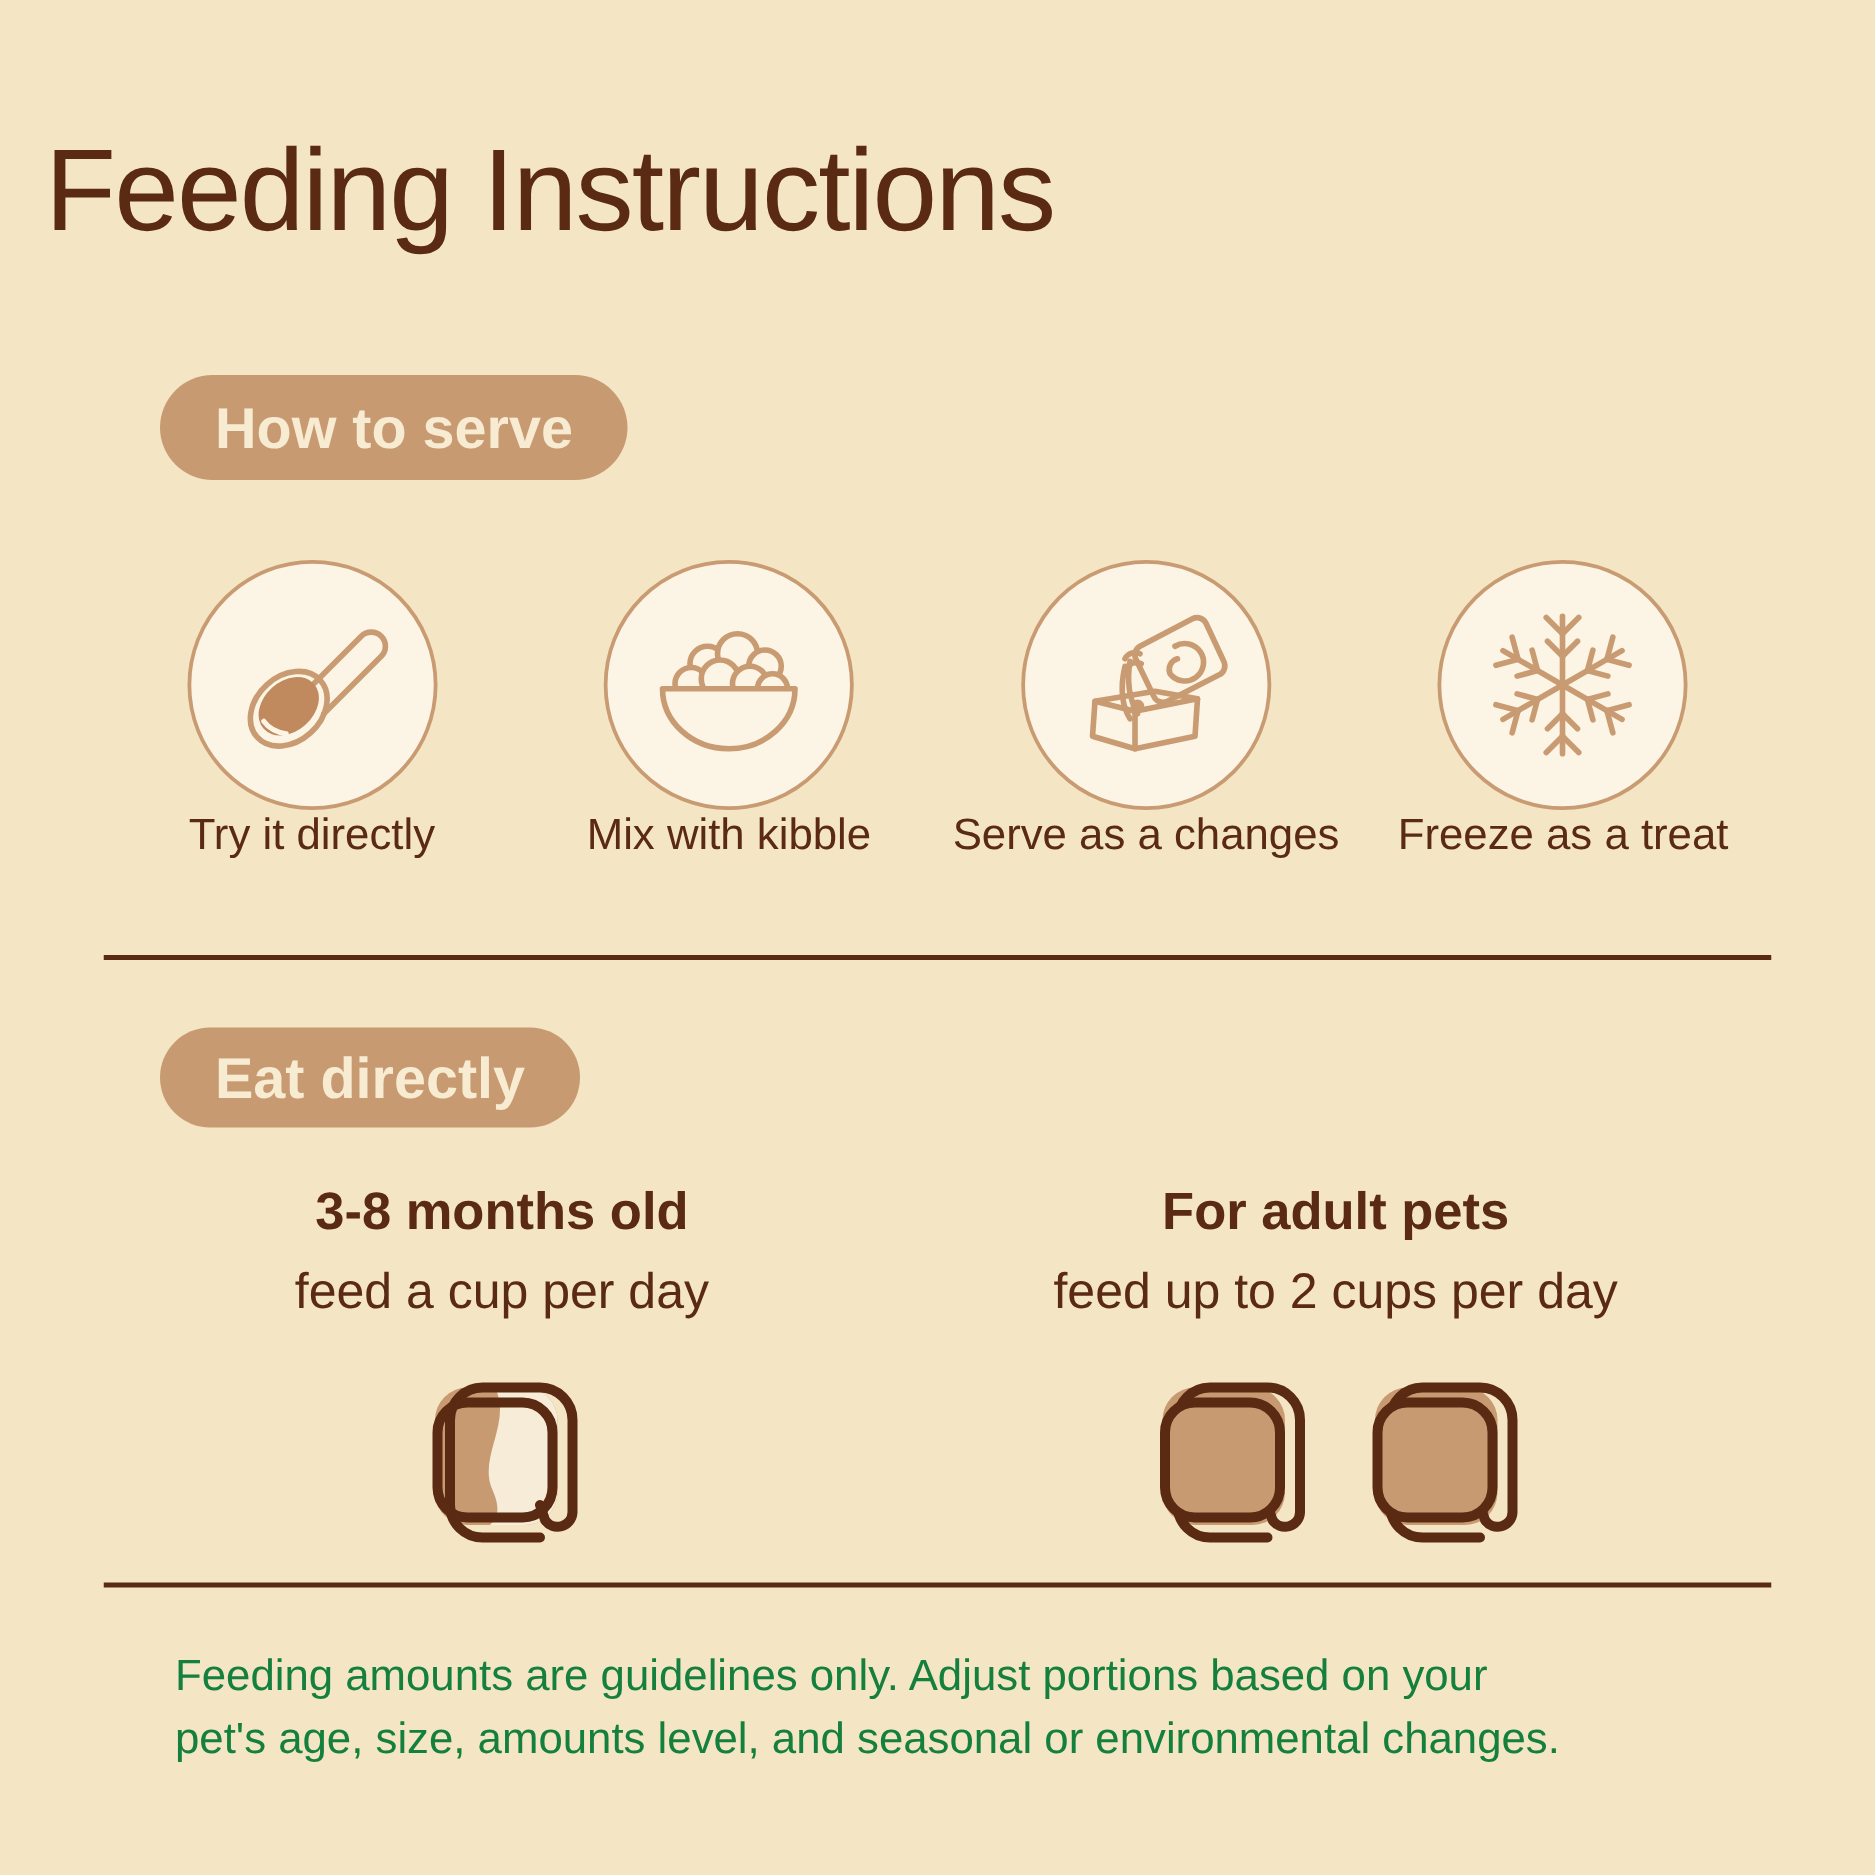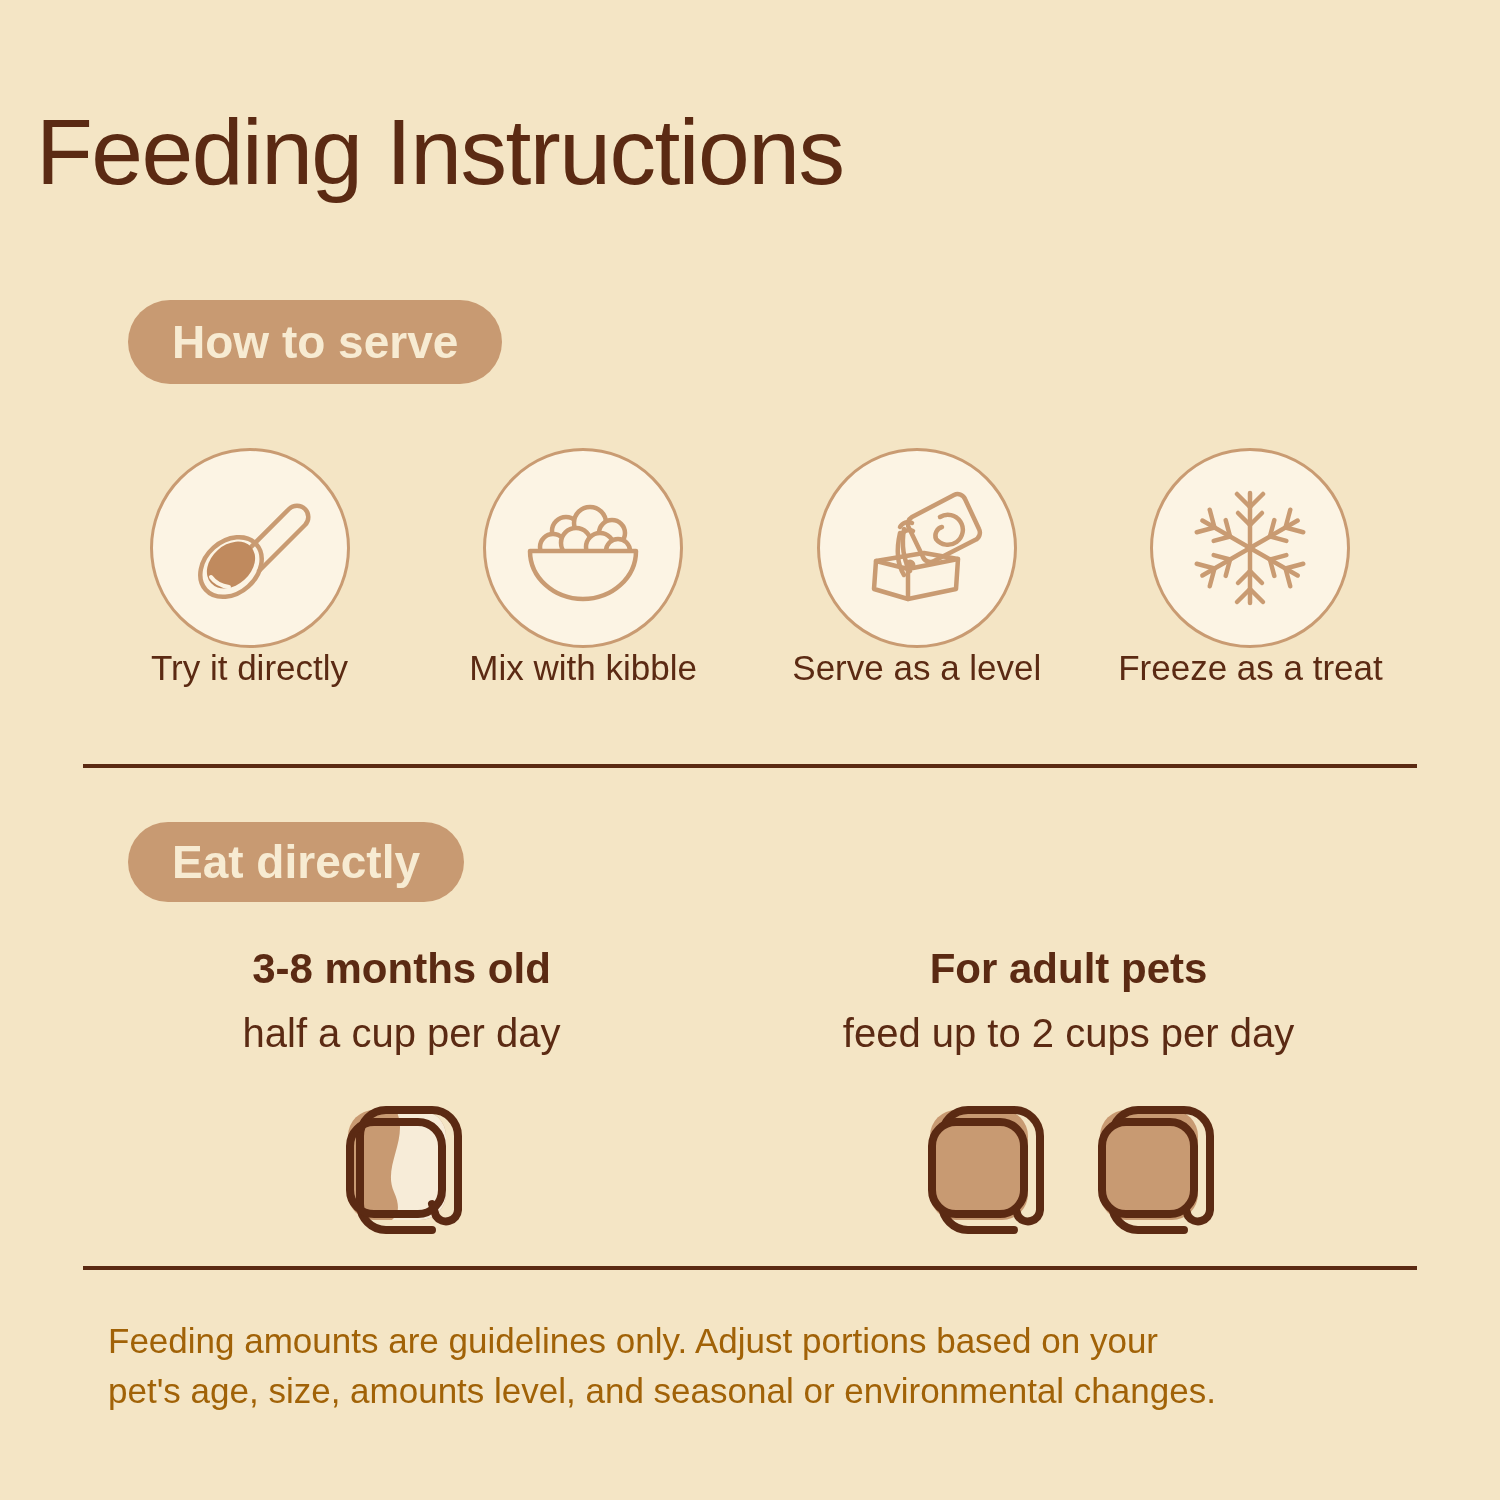--- a/index.html
+++ b/index.html
@@ -141,26 +141,26 @@
     margin-top: 36px;
     display: flex;
     gap: 30px;
     justify-content: center;
   }
   .pouch-group svg { display: block; }
 
   
   .footnote {
     position: absolute;
-    left: 108px;
+    left: 140px;
     top: 1316px;
     width: 1270px;
     font-size: 35px;
     line-height: 1.42;
-    color: #a16207;
+    color: #15803d;
     text-align: left;
   }
   .footnote .ln { display: block; white-space: nowrap; }
 </style>
 </head>
 <body>
 
 <div class="page">
 
   <div class="title">Feeding Instructions</div>
@@ -221,21 +221,21 @@
             <path d="M62 56 q-4 24 6 42"></path>
             <path d="M58 60 q-6 26 4 42"></path>
 
             <path d="M34 88 L82 80 L116 86 L114 116 L66 126 L32 116 Z"></path>
             <path d="M34 88 L66 96 L116 86"></path>
             <path d="M66 96 L66 126"></path>
             <circle cx="68" cy="92" r="3.2" fill="#C99B72"></circle>
           </g>
         </svg>
       </div>
-      <div class="icon-label">Serve as a level</div>
+      <div class="icon-label">Serve as a changes</div>
     </div>
 
     <div class="icon-cell">
       <div class="icon-circle">
         <svg width="150" height="150" viewBox="0 0 150 150">
           <g fill="none" stroke="#C99B72" stroke-width="4.5" stroke-linecap="round" stroke-linejoin="round">
             <g>
 
               <g id="arm">
                 <path d="M75 75 L75 20"></path>
@@ -259,21 +259,21 @@
   </div>
 
   <div class="divider divider-1"></div>
 
   <div class="badge badge-eat">Eat directly</div>
 
   <div class="feed-row">
 
     <div class="feed-col">
       <div class="feed-heading">3-8 months old</div>
-      <div class="feed-sub">half a cup per day</div>
+      <div class="feed-sub">feed a cup per day</div>
       <div class="pouch-group">
 
         <svg width="140" height="150" viewBox="0 0 140 150">
           <defs>
             <clipPath id="clipHalf">
               <rect x="16" y="18" width="98" height="110" rx="26"></rect>
             </clipPath>
           </defs>
 
           <path d="M16 44 a26 26 0 0 1 26 -26 L88 18 a26 26 0 0 1 26 26 L114 102

